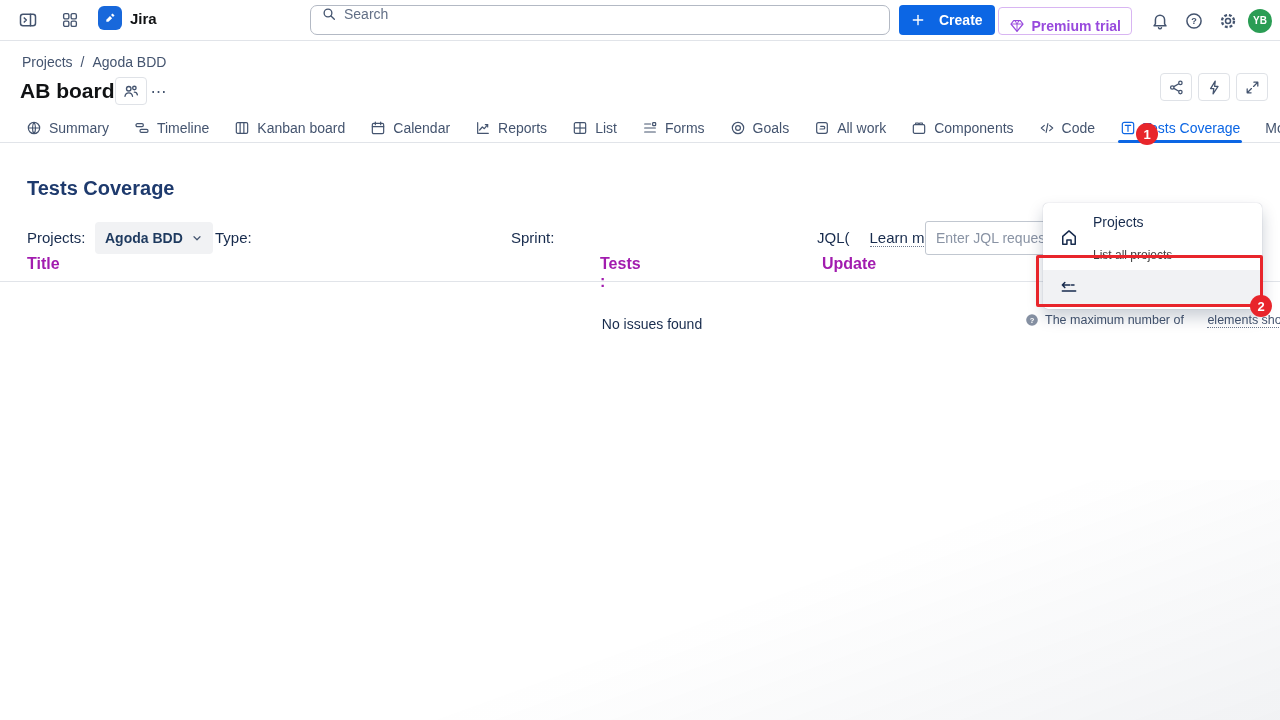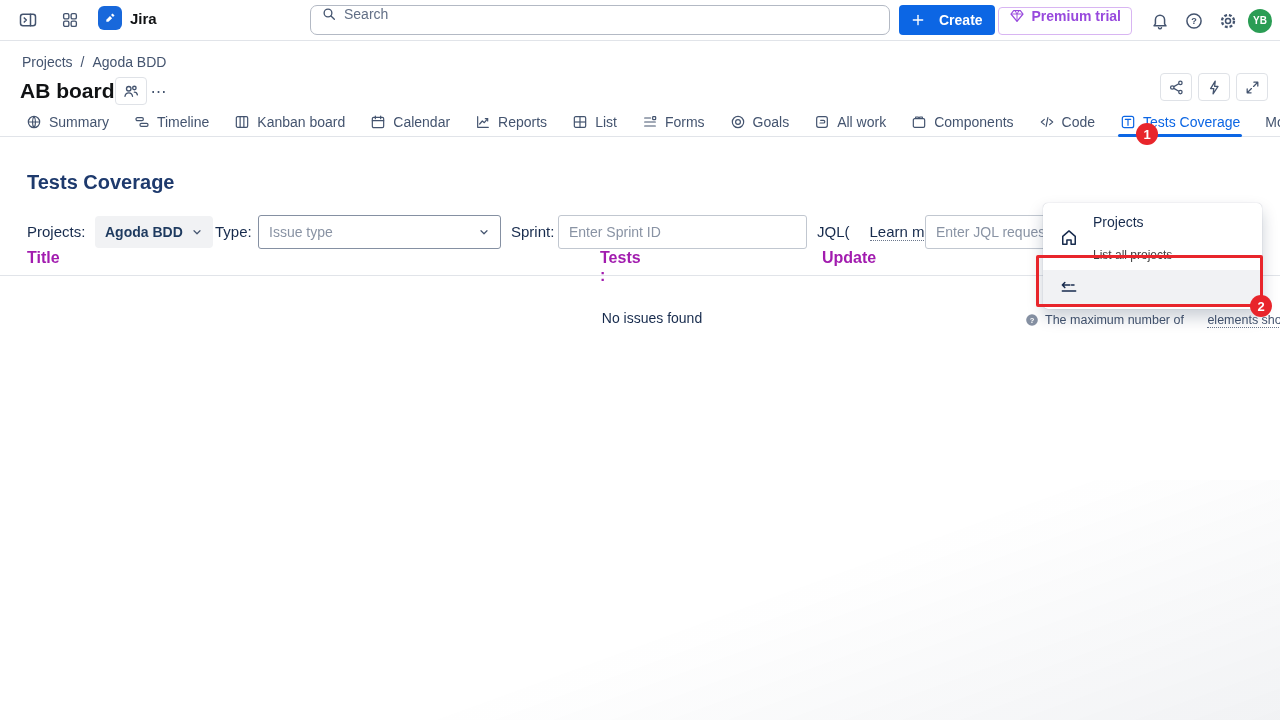--- a/index.html
+++ b/index.html
@@ -23,40 +23,40 @@
     gap:7px; padding:0 10px; background:#fff; color:#626F86; }
   .search-text { font-size:14px; color:#626F86; }
   .create-btn { position:absolute; left:899px; top:5px; height:30px; padding:0 12px;
     background:#0C66E4; color:#fff; border:none; border-radius:4px; font-size:14px;
     font-weight:600; display:flex; align-items:center; gap:14px; cursor:pointer;
     font-family:inherit; }
   .topbar-right { position:absolute; right:8px; top:0; height:41px; display:flex;
     align-items:center; gap:6px; }
   .premium-btn { height:28px; padding:0 10px; border:1px solid #D8B5F2; background:#fff;
     color:#9849DD; border-radius:4px; font-size:14px; font-weight:600; display:flex;
-    align-items:flex-start; gap:7px; cursor:pointer; font-family:inherit; margin-right:8px; }
+    align-items:flex-end; gap:7px; cursor:pointer; font-family:inherit; margin-right:8px; }
   .avatar { width:24px; height:24px; border-radius:50%; background:#2A9D54; color:#fff;
     font-size:10px; font-weight:bold; display:flex; align-items:center;
     justify-content:center; cursor:pointer; }
 
   
   .breadcrumb { margin:13px 0 0 22px; font-size:14px; color:#44546F;
     display:flex; align-items:center; gap:8px; }
   .breadcrumb a { color:#44546F; text-decoration:none; cursor:pointer; }
   .title-row { margin:6px 9px 0 20px; display:flex; align-items:center; height:30px; }
   .board-title { font-size:21px; font-weight:bold; color:#101214; }
   .small-border-btn { height:28px; min-width:32px; border:1px solid #DFE2E7; background:#fff;
     border-radius:4px; display:flex; align-items:center; justify-content:center;
     color:#44546F; cursor:pointer; }
   .dots-btn { border:none; background:transparent; color:#44546F; font-size:16px;
     letter-spacing:1px; cursor:pointer; padding:0 4px; }
   .header-actions { position:absolute; top:73px; right:12px; display:flex; gap:6px; }
 
   
-  .tabs-row { position:relative; margin-top:2px; height:29px; border-bottom:1px solid #E1E4E9;
+  .tabs-row { position:relative; margin-top:8px; height:29px; border-bottom:1px solid #E1E4E9;
     display:flex; align-items:center; gap:25px; padding-left:26px; white-space:nowrap; }
   .tab { display:flex; align-items:center; gap:7px; font-size:14px; font-weight:500;
     color:#44546F; cursor:pointer; position:relative; height:29px; }
   .tab .icon { color:#44546F; }
   .tab.active { color:#0C66E4; }
   .tab.active .icon { color:#0C66E4; }
   .tab.active::after { content:""; position:absolute; left:-2px; right:-2px; bottom:0;
     height:3px; background:#0C66E4; border-radius:2px; }
 
   
@@ -381,31 +381,22 @@
     <button class="chip">
       <span>Agoda BDD</span>
       <span class="icon">
         <svg width="12" height="12" viewBox="0 0 24 24" fill="none" stroke="#44546F" stroke-width="2.4" stroke-linecap="round" stroke-linejoin="round">
             <path d="M6 9.5l6 6 6-6"></path>
           </svg>
       </span>
     </button>
 
     <span class="flabel" style="left:215px">Type:</span>
-    <div class="select-box">
-      <span class="placeholder">Issue type</span>
-      <span class="icon">
-        <svg width="12" height="12" viewBox="0 0 24 24" fill="none" stroke="#44546F" stroke-width="2.4" stroke-linecap="round" stroke-linejoin="round">
-            <path d="M6 9.5l6 6 6-6"></path>
-          </svg>
-      </span>
-    </div>
 
     <span class="flabel" style="left:511px">Sprint:</span>
-    <input class="text-input" style="left: 558px; width: 249px;" placeholder="Enter Sprint ID">
 
     <span class="flabel" style="left:817px"><span>JQL(</span><span class="link-dotted">Learn more</span><span>):</span></span>
     <input class="text-input" style="left: 925px; width: 232px;" placeholder="Enter JQL request">
   </div>
 
   <div class="thead">
     <span style="left:27px">Title</span>
     <span style="left:600px">
       <span>Tests :</span>
     </span>

